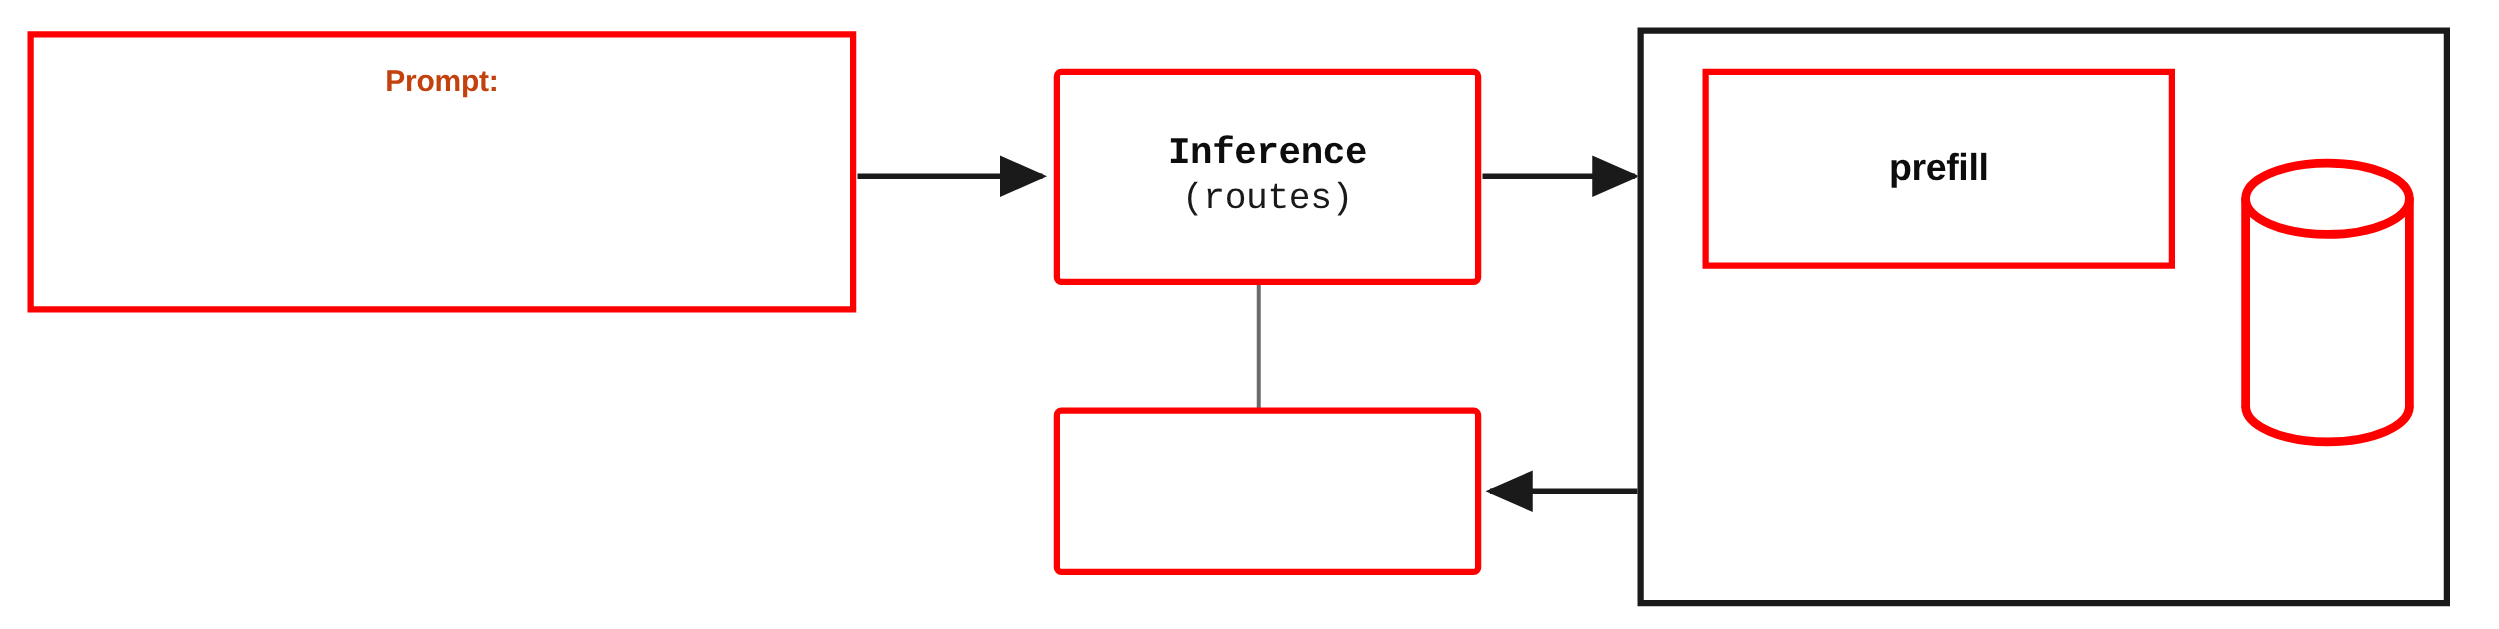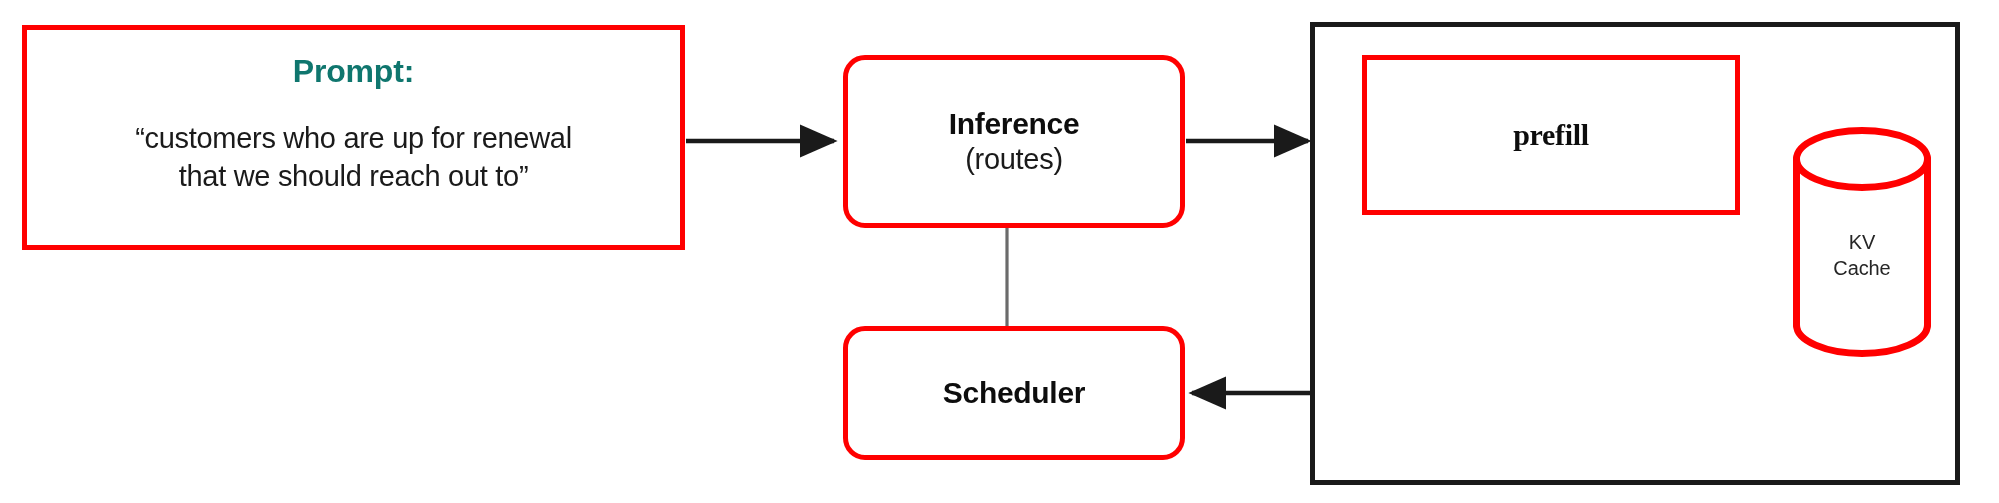--- a/index.html
+++ b/index.html
@@ -37,48 +37,49 @@
     box-sizing: border-box;
     border: 5px solid #ff0000;
     background: #ffffff;
     display: flex;
     flex-direction: column;
     align-items: center;
     justify-content: flex-start;
     padding-top: 22px;
   }
   .prompt-title {
-    font-size: 32px;
+    font-size: 24px;
     font-weight: bold;
-    color: #0f766e;
+    color: #c2410c;
     letter-spacing: -0.2px;
     line-height: 1.2;
   }
   .prompt-quote {
     margin-top: 30px;
     font-size: 29px;
     font-weight: normal;
     color: #1a1a1a;
     text-align: center;
     line-height: 1.28;
     letter-spacing: -0.3px;
     padding: 0 16px;
   }
 
   
   .node-round {
     position: absolute;
     box-sizing: border-box;
     border: 5px solid #ff0000;
-    border-radius: 22px;
+    border-radius: 6px;
     background: #ffffff;
     display: flex;
     flex-direction: column;
     align-items: center;
     justify-content: center;
+    font-family: Liberation Mono, monospace;
   }
   #gateway-box {
     left: 843px;
     top: 55px;
     width: 342px;
     height: 173px;
   }
   #scheduler-box {
     left: 843px;
     top: 326px;
@@ -120,21 +121,20 @@
     background: #ffffff;
     display: flex;
     align-items: center;
     justify-content: center;
   }
   #prefill-box {
     left: 1362px;
     top: 55px;
     width: 378px;
     height: 160px;
-    font-family: Liberation Serif, serif;
   }
   #decode-box {
     left: 1362px;
     top: 275px;
     width: 378px;
     height: 160px;
   }
   .stage-label {
     font-size: 30px;
     font-weight: bold;
@@ -198,48 +198,39 @@
       <line x1="1748" y1="112" x2="1797" y2="163" stroke="#1a1a1a" stroke-width="4.2" marker-end="url(#arrowhead-sm)"></line>
     </g>
 
     <g>
       <line x1="1801" y1="228" x2="1752" y2="283" stroke="#1a1a1a" stroke-width="4.2" marker-end="url(#arrowhead-sm)"></line>
     </g>
   </svg>
 
   <div class="prompt-box">
     <div class="prompt-title">Prompt:</div>
-    <div class="prompt-quote">
-      <div>“customers who are up for renewal</div>
-      <div>that we should reach out to”</div>
-    </div>
   </div>
 
   <div id="gateway-box" class="node-round">
     <div class="node-title">
       <div>Inference</div>
     </div>
     <div class="node-sub">(routes)</div>
   </div>
 
   <div id="scheduler-box" class="node-round">
-    <div class="node-title">Scheduler</div>
   </div>
 
   <div class="engine-container"></div>
 
   <div id="prefill-box" class="stage-box">
     <span class="stage-label">prefill</span>
   </div>
 
 
   <svg class="kv-cache" viewBox="0 0 140 232" xmlns="http://www.w3.org/2000/svg">
     <path d="M 4.5 33 L 4.5 199" stroke="#ff0000" stroke-width="7" fill="none" stroke-linecap="round"></path>
     <path d="M 135.5 33 L 135.5 199" stroke="#ff0000" stroke-width="7" fill="none" stroke-linecap="round"></path>
     <ellipse cx="70" cy="33" rx="65.5" ry="28.5" stroke="#ff0000" stroke-width="7" fill="none"></ellipse>
     <path d="M 4.5 199 A 65.5 28.5 0 0 0 135.5 199" stroke="#ff0000" stroke-width="7" fill="none"></path>
   </svg>
-  <div class="kv-label">
-    <div>KV</div>
-    <div>Cache</div>
-  </div>
 
 </div>
 
 </body></html>

